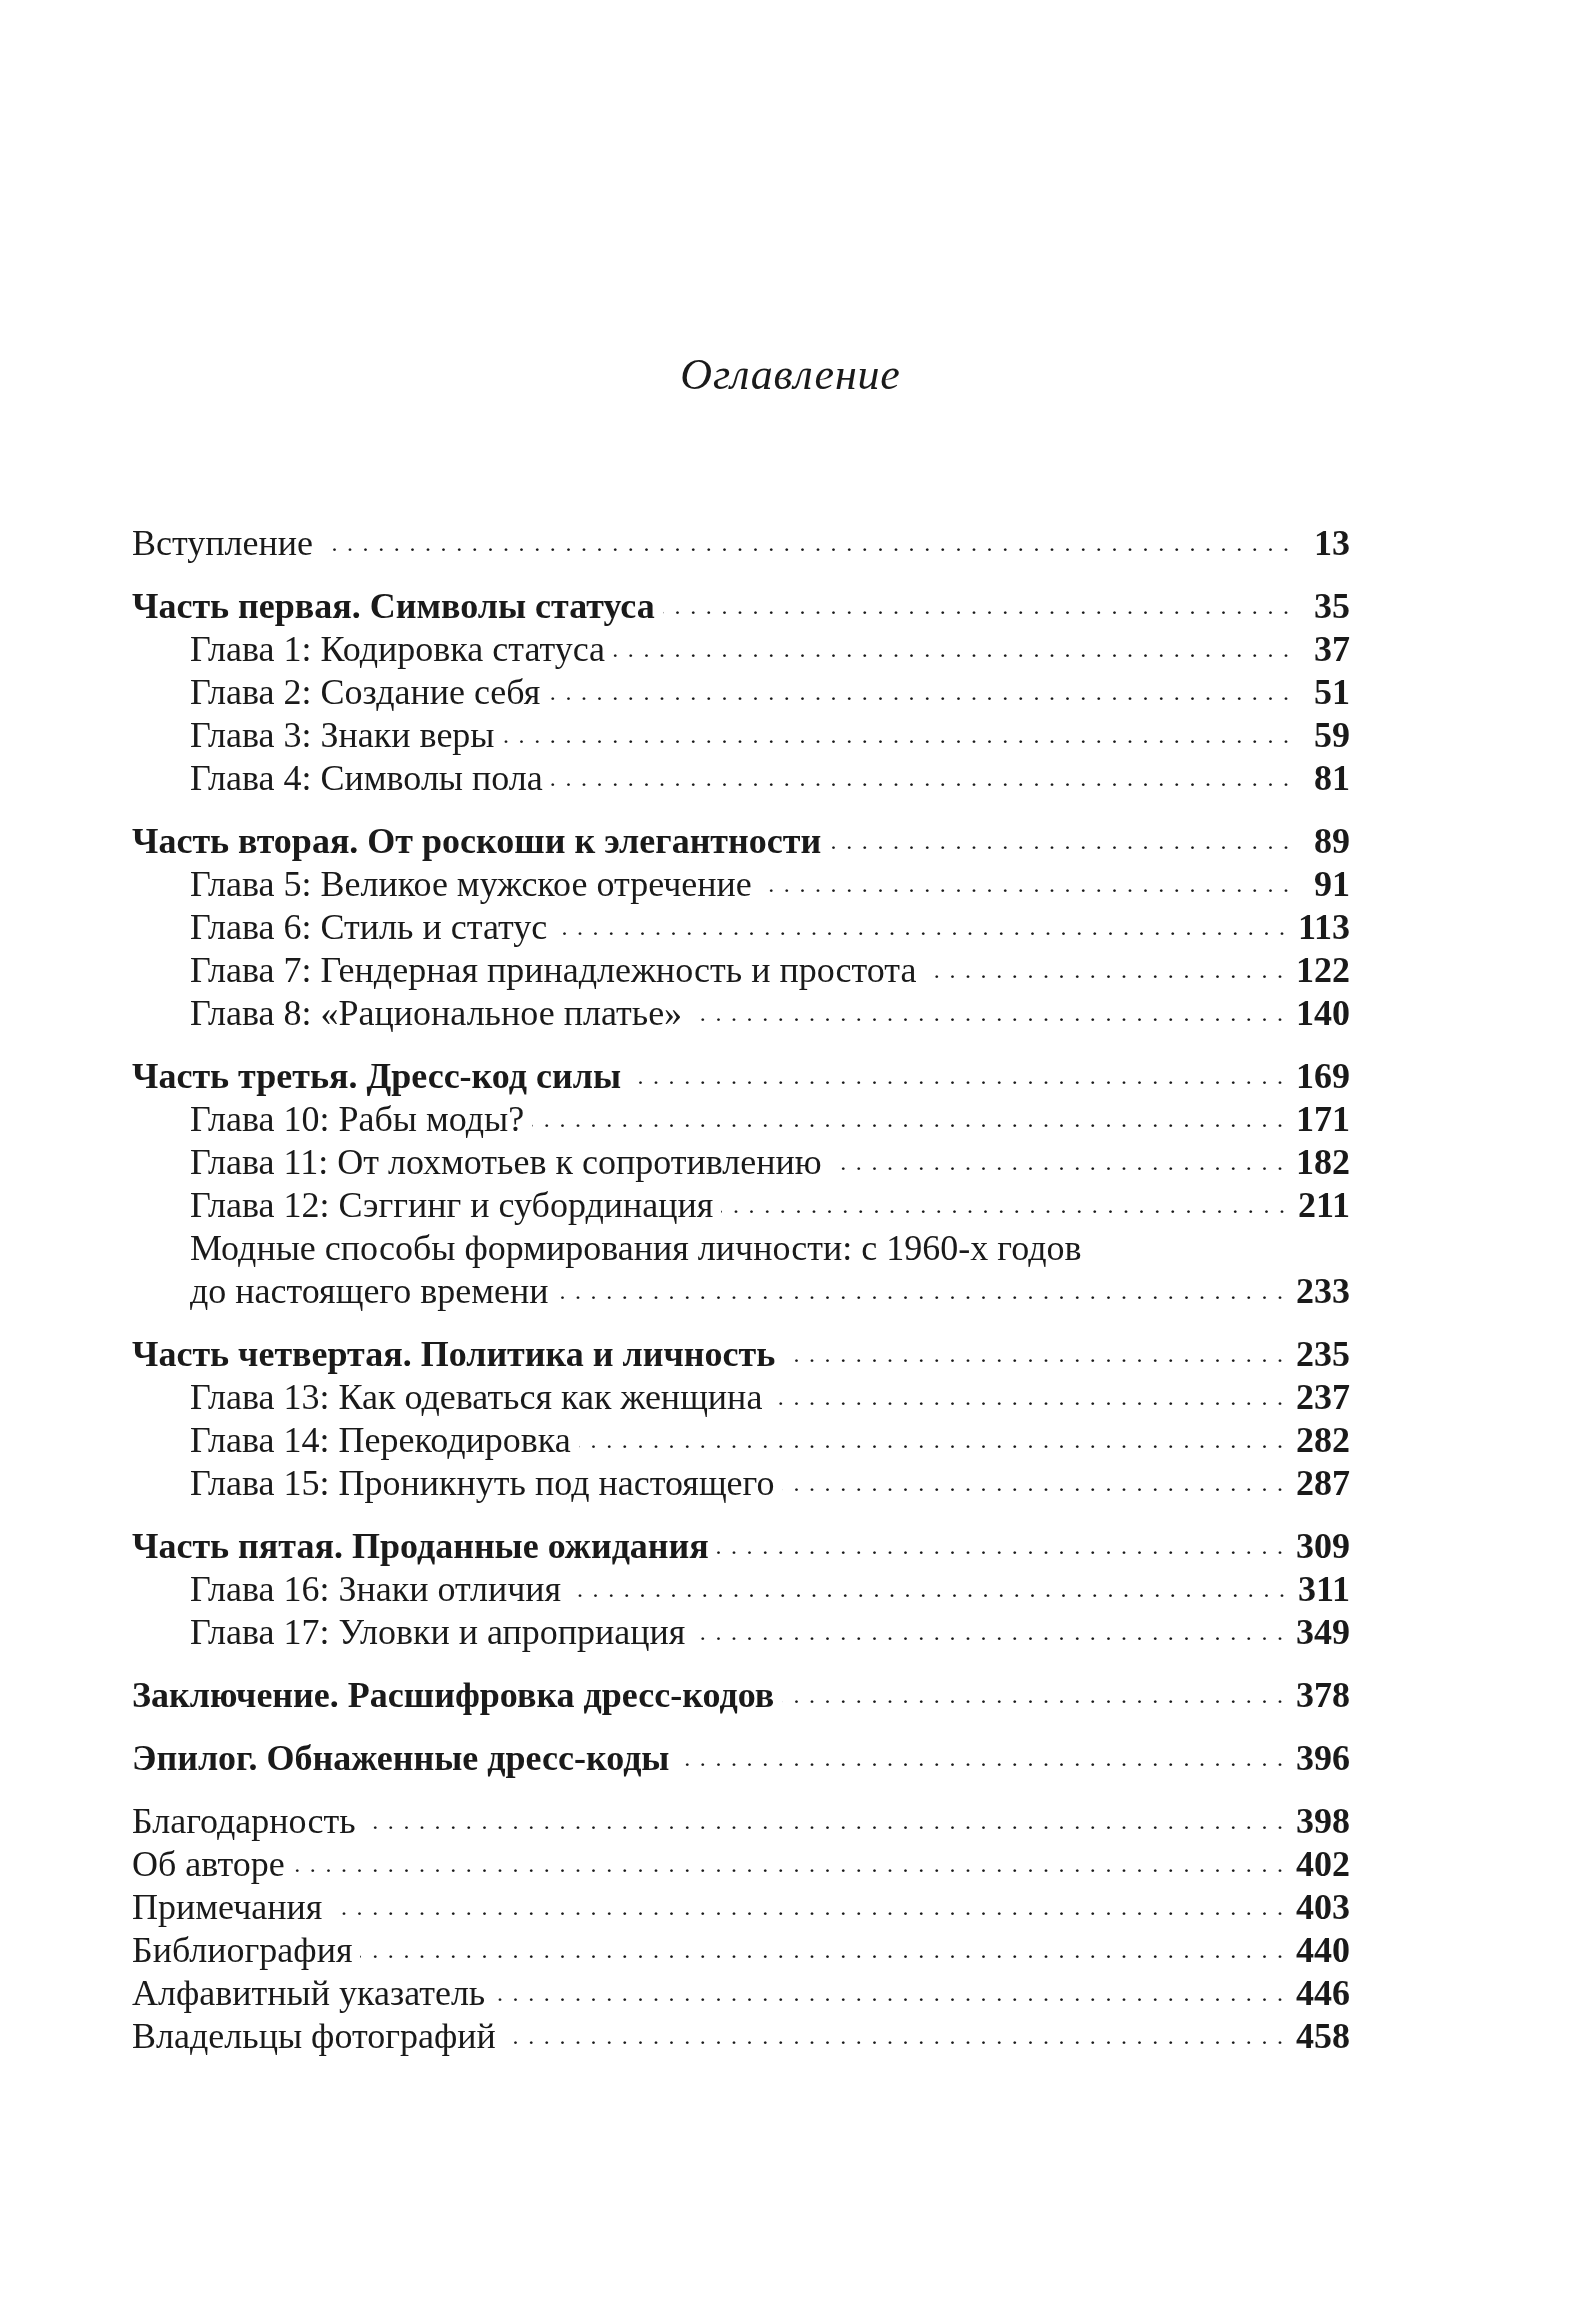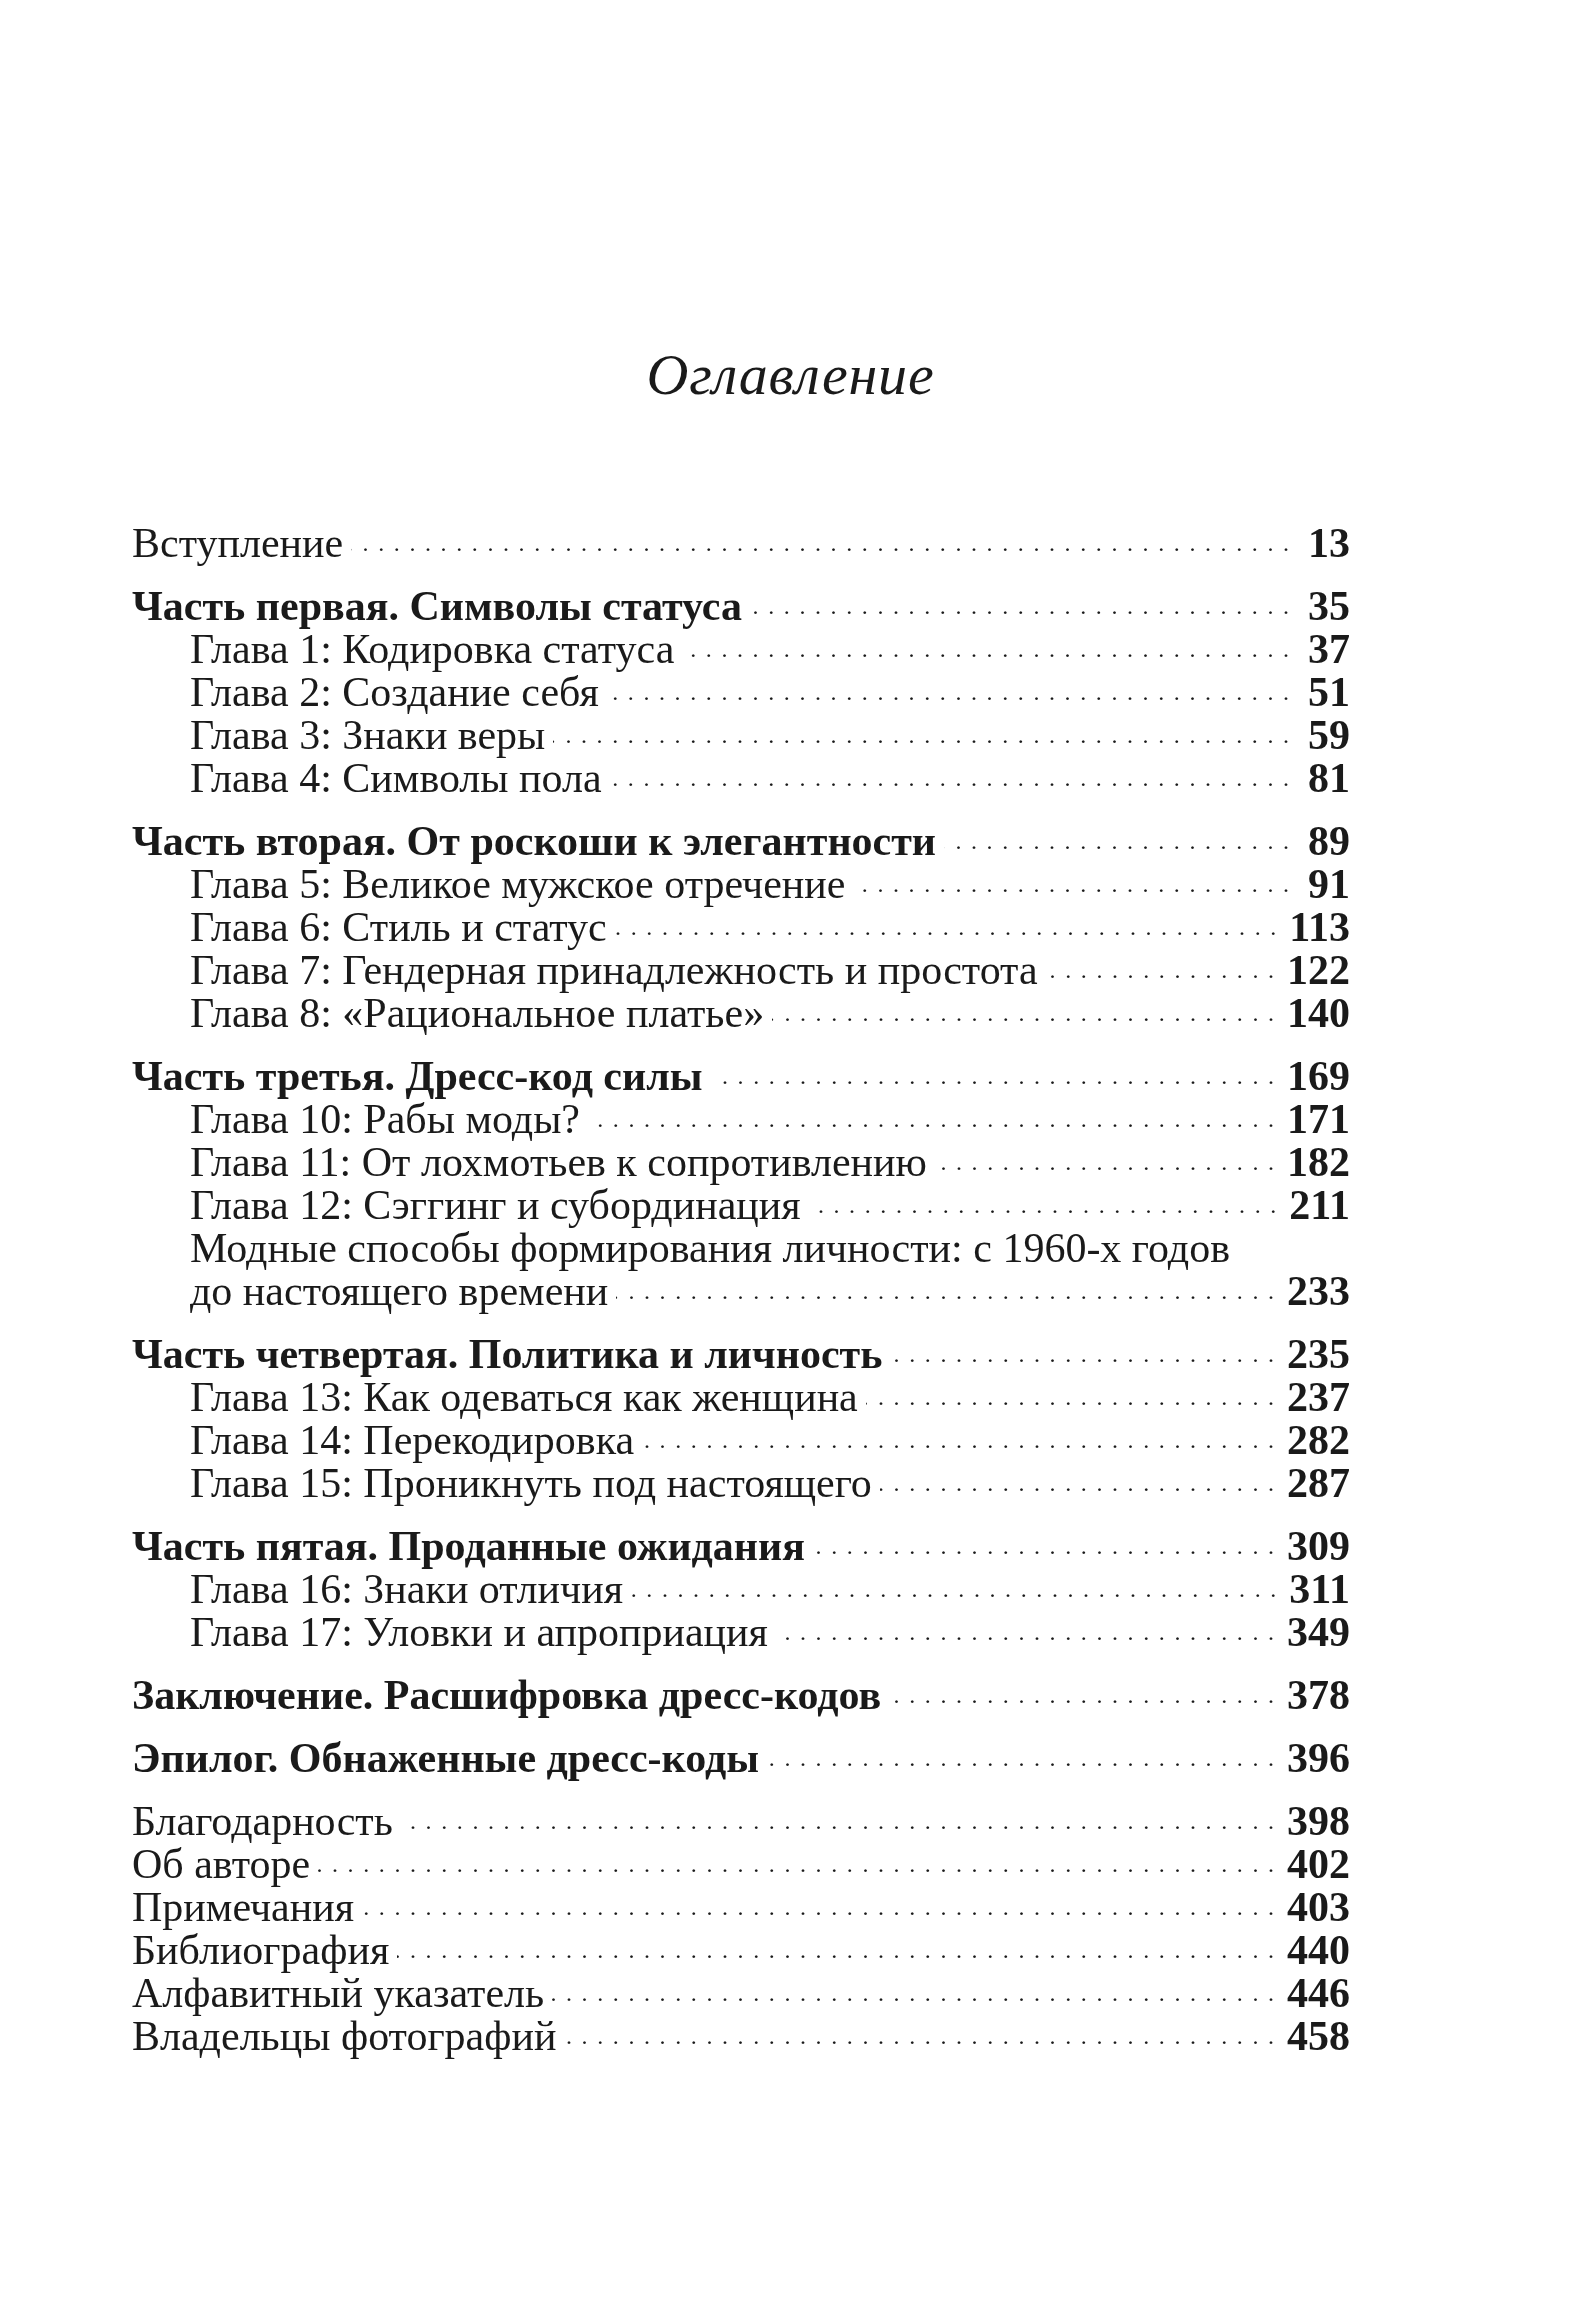--- a/index.html
+++ b/index.html
@@ -15,41 +15,41 @@
       color: #1a1a1a;
       font-family: "Liberation Serif", "DejaVu Serif", serif;
     }
     .page-title {
       position: absolute;
       top: 335px;
       left: 0;
       width: 1581px;
       text-align: center;
       font-style: italic;
-      font-size: 58px;
+      font-size: 44px;
       letter-spacing: 0.8px;
       font-weight: normal;
       margin: 0;
       line-height: 80px;
     }
     .toc {
       position: absolute;
       top: 522px;
       left: 132px;
       width: 1218px;
     }
     .toc-group {
       margin-bottom: 20px;
     }
     .toc-row {
       display: flex;
       align-items: center;
       height: 43px;
       line-height: 43px;
-      font-size: 42px;
+      font-size: 36px;
       white-space: nowrap;
     }
     .toc-row.indent {
       padding-left: 58px;
     }
     .toc-row.bold .toc-label {
       font-weight: bold;
     }
     .toc-label {
       flex: 0 0 auto;

